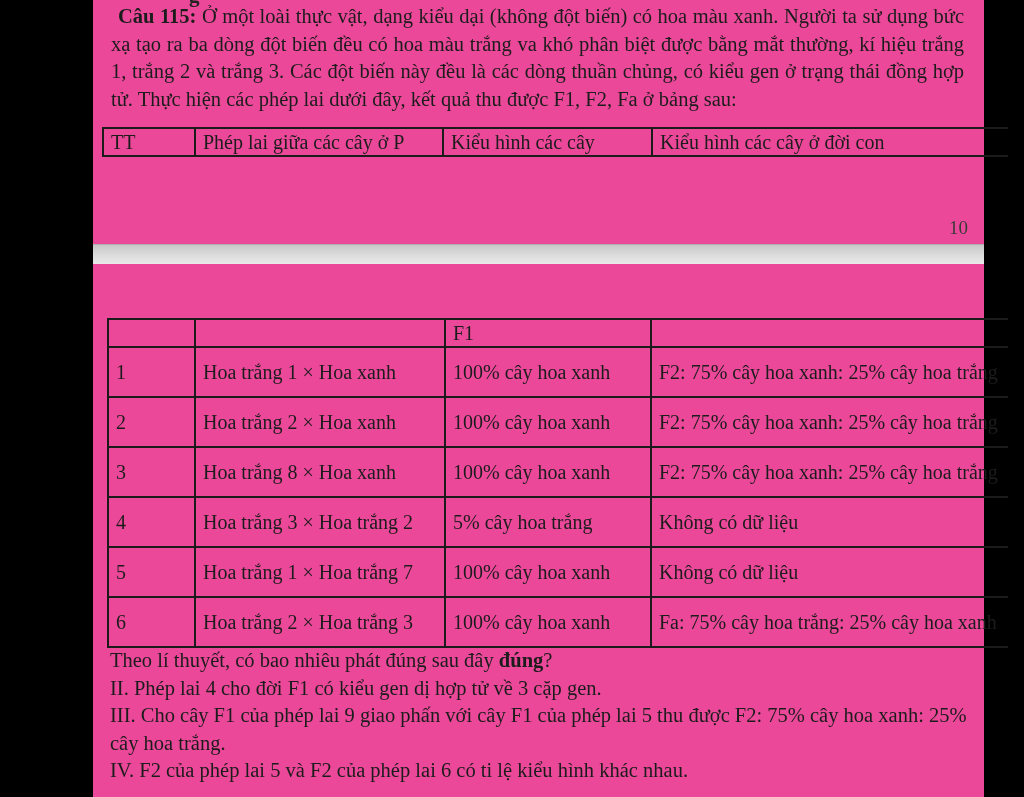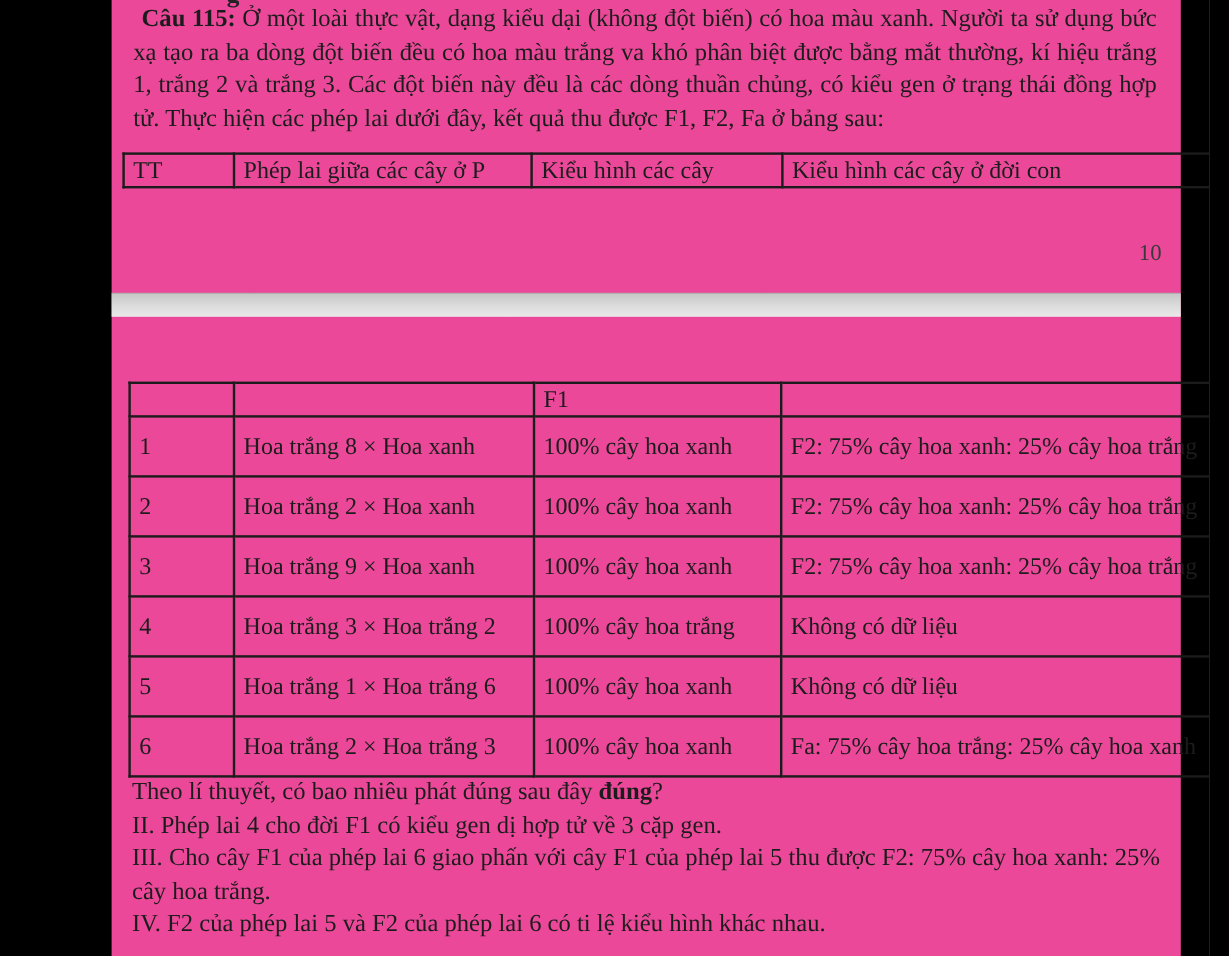--- a/index.html
+++ b/index.html
@@ -48,21 +48,21 @@
   }
 
   #crosses-header-table { left: 102px; top: 127px; width: 865px; }
   #crosses-header-table td { height: 24px; }
   #crosses-header-table .c1 { width: 76px; margin-left: 12px; }
   #crosses-header-table .c2 { width: 232px; font-family: Liberation Serif, serif; }
   #crosses-header-table .c3 { width: 193px; }
   #crosses-header-table .c4 { width: 364px; }
 
   #page-number {
-    position: absolute; left: 930px; top: 201px; width: 38px;
+    position: absolute; left: 930px; top: 217px; width: 38px;
     font-size: 19px; color: #3a3a3a; text-align: right;
   }
 
   #page-break-band {
     position: absolute; left: 93px; top: 244px; width: 891px; height: 19px;
     background: linear-gradient(to bottom, #c7c7c7 0%, #d9d9d9 45%, #eaeaea 100%);
     border-top: 1px solid #b0b0b0;
   }
 
   #results-table { left: 107px; top: 318px; width: 860px; }
@@ -110,56 +110,56 @@
   <table id="results-table">
     <tbody>
         <tr class="hdr">
       <td class="c1"></td>
       <td class="c2"></td>
       <td class="c3">F1</td>
       <td class="c4"></td>
     </tr>
     <tr class="r">
       <td class="c1">1</td>
-      <td class="c2">Hoa trắng 8 × Hoa xanh</td>
+      <td class="c2">Hoa trắng 1 × Hoa xanh</td>
       <td class="c3">100% cây hoa xanh</td>
       <td class="c4">F2: 75% cây hoa xanh: 25% cây hoa trắng</td>
     </tr>
     <tr class="r">
       <td class="c1">2</td>
       <td class="c2">Hoa trắng 2 × Hoa xanh</td>
       <td class="c3">100% cây hoa xanh</td>
       <td class="c4">F2: 75% cây hoa xanh: 25% cây hoa trắng</td>
     </tr>
     <tr class="r">
       <td class="c1">3</td>
-      <td class="c2">Hoa trắng 9 × Hoa xanh</td>
+      <td class="c2">Hoa trắng 8 × Hoa xanh</td>
       <td class="c3">100% cây hoa xanh</td>
       <td class="c4">F2: 75% cây hoa xanh: 25% cây hoa trắng</td>
     </tr>
     <tr class="r">
       <td class="c1">4</td>
       <td class="c2">Hoa trắng 3 × Hoa trắng 2</td>
-      <td class="c3">100% cây hoa trắng</td>
+      <td class="c3">5% cây hoa trắng</td>
       <td class="c4">Không có dữ liệu</td>
     </tr>
     <tr class="r">
       <td class="c1">5</td>
-      <td class="c2">Hoa trắng 1 × Hoa trắng 6</td>
+      <td class="c2">Hoa trắng 1 × Hoa trắng 7</td>
       <td class="c3">100% cây hoa xanh</td>
       <td class="c4">Không có dữ liệu</td>
     </tr>
     <tr class="r">
       <td class="c1">6</td>
       <td class="c2">Hoa trắng 2 × Hoa trắng 3</td>
       <td class="c3">100% cây hoa xanh</td>
       <td class="c4">Fa: 75% cây hoa trắng: 25% cây hoa xanh</td>
     </tr>
   </tbody>
     </table>
 
   <div id="closing-block">
     <p><span>Theo lí thuyết, có bao nhiêu phát đúng sau đây </span><span class="bold">đúng</span><span>?</span></p>
     <p>II. Phép lai 4 cho đời F1 có kiểu gen dị hợp tử về 3 cặp gen.</p>
-    <p>III. Cho cây F1 của phép lai 6 giao phấn với cây F1 của phép lai 5 thu được F2: 75% cây hoa xanh: 25% cây hoa trắng.</p>
+    <p>III. Cho cây F1 của phép lai 9 giao phấn với cây F1 của phép lai 5 thu được F2: 75% cây hoa xanh: 25% cây hoa trắng.</p>
     <p>IV. F2 của phép lai 5 và F2 của phép lai 6 có ti lệ kiểu hình khác nhau.</p>
   </div>
 </div>
 
 </body></html>

